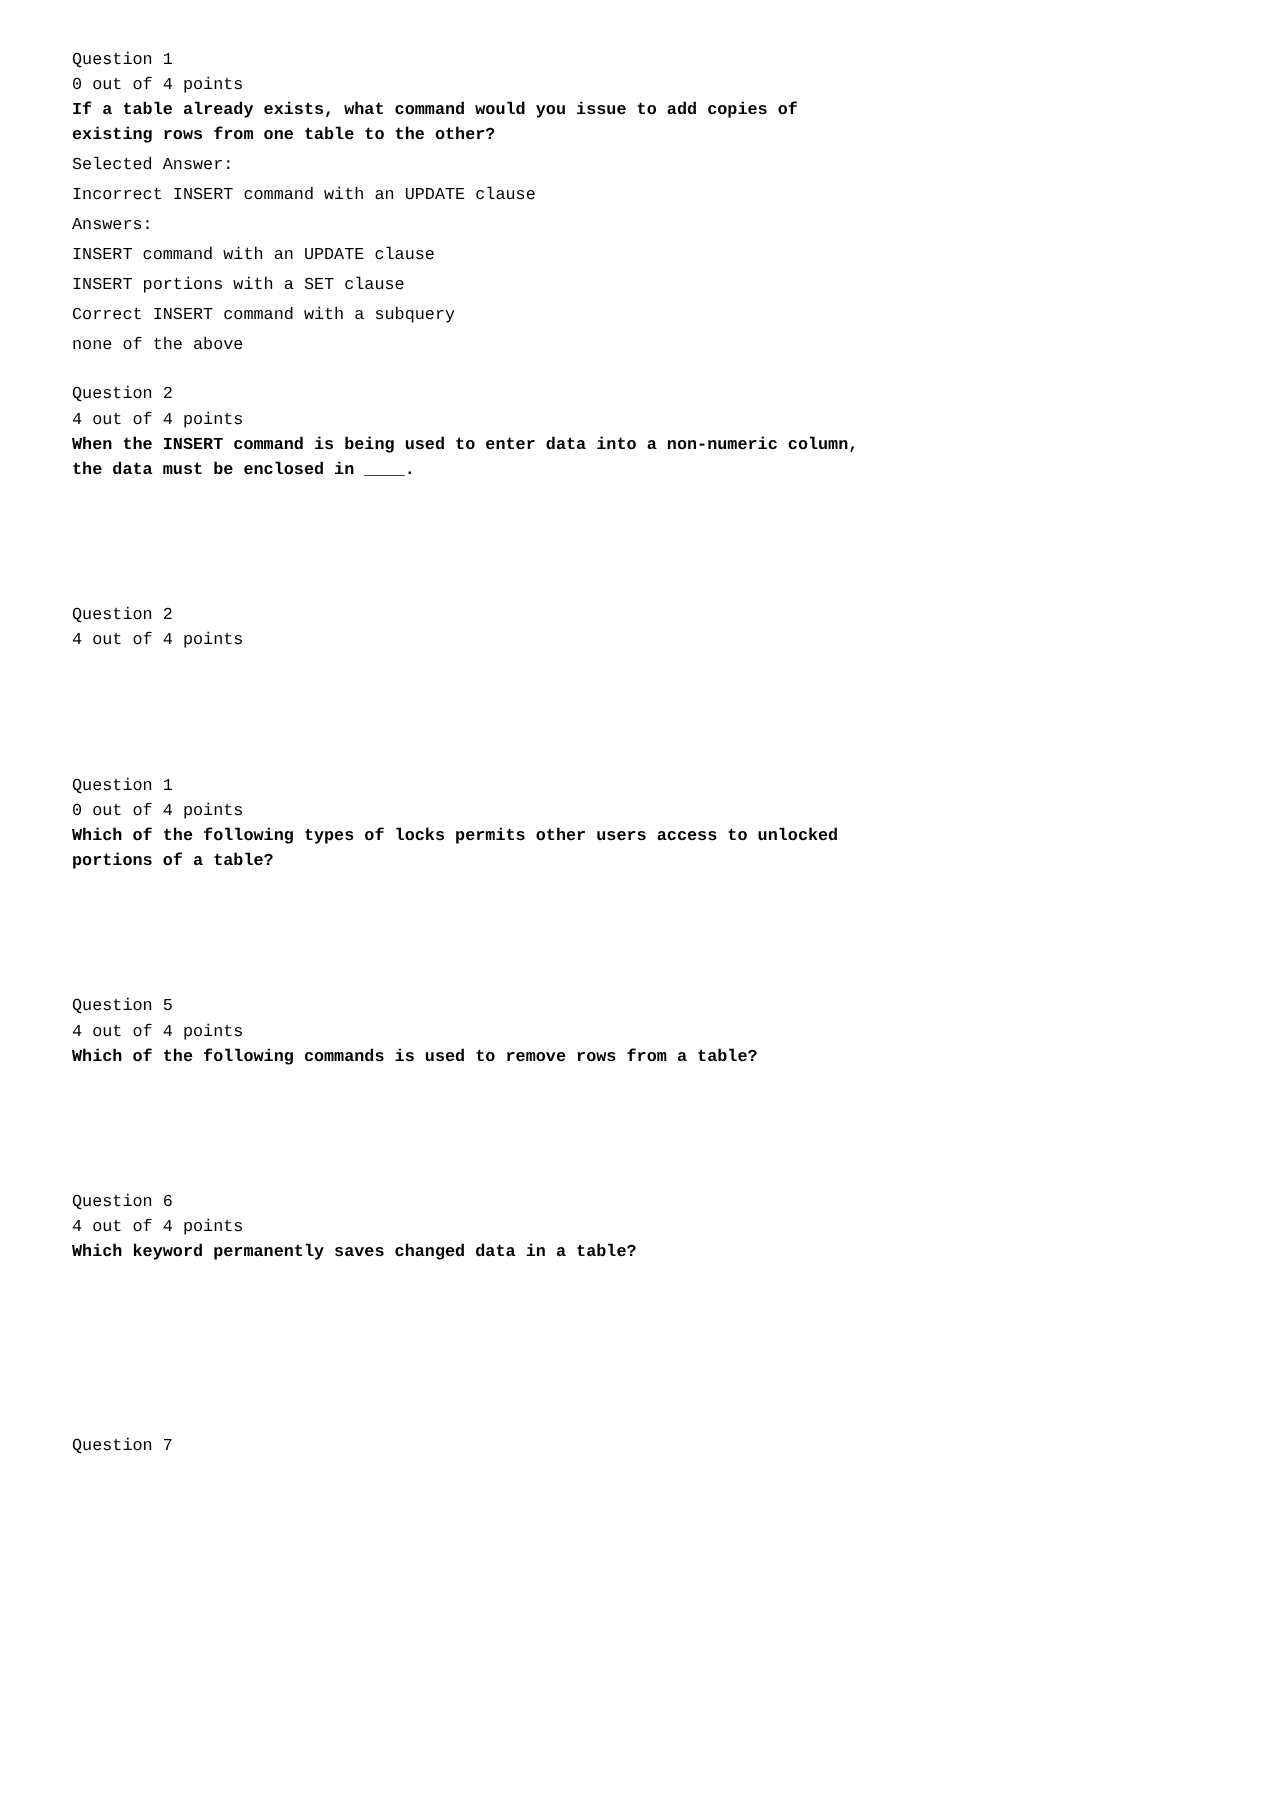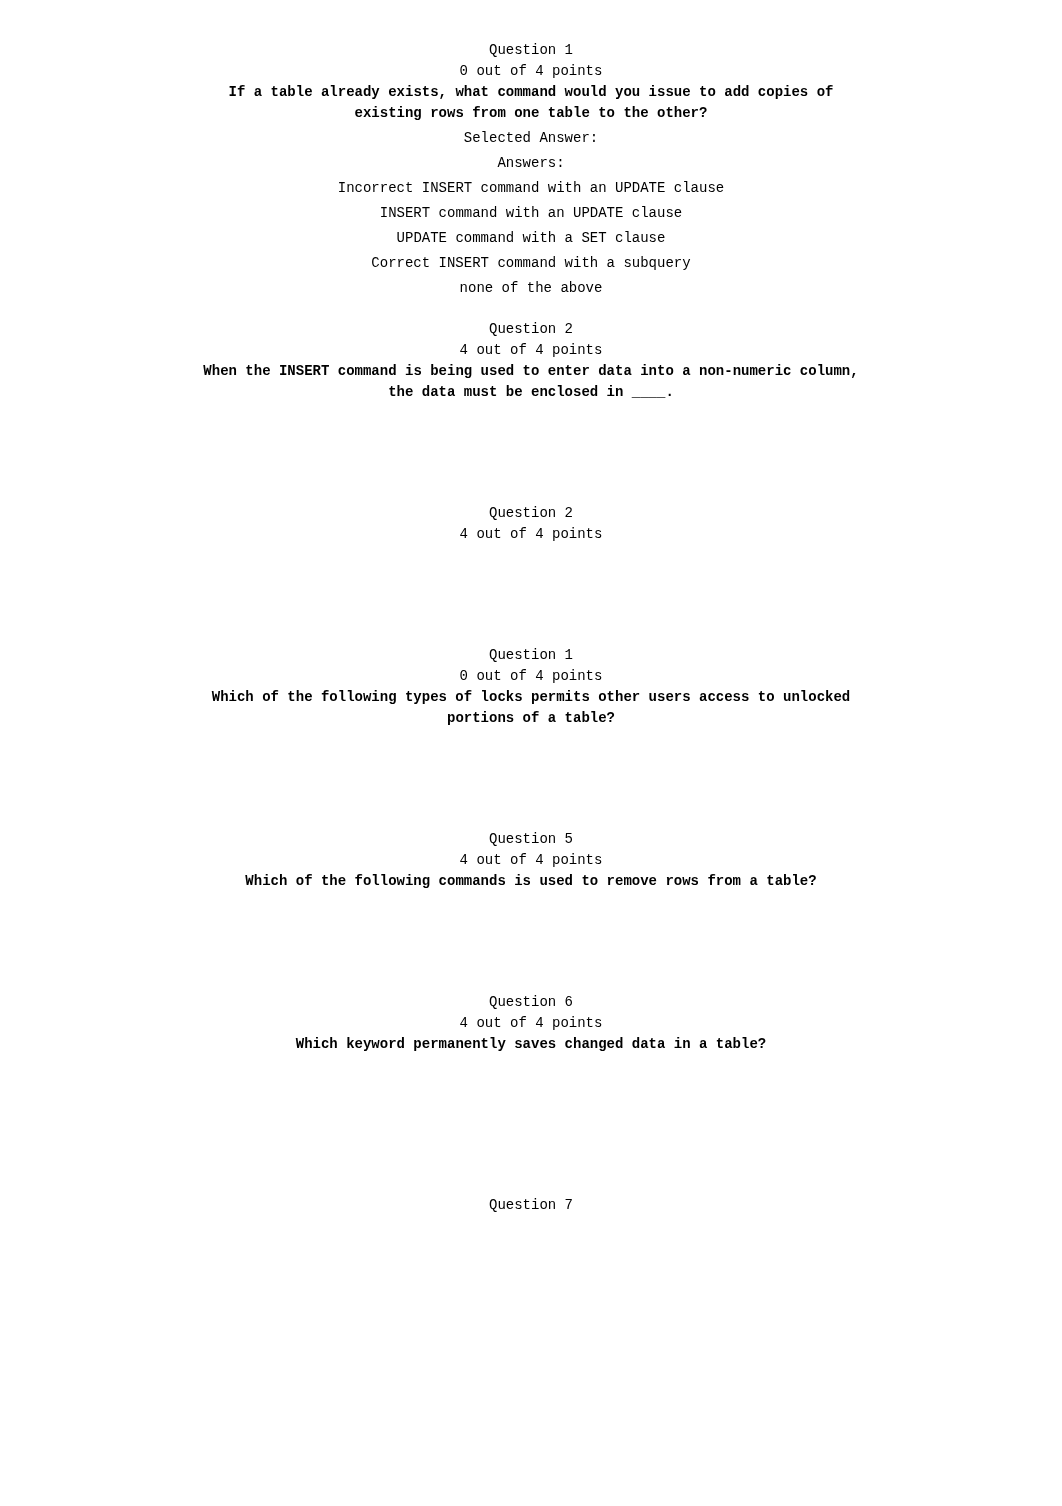--- a/index.html
+++ b/index.html
@@ -1,19 +1,18 @@
 <!DOCTYPE html>
 <html><head>
   <meta charset="utf-8">
   <style>
     * {
       margin: 0;
       padding: 0;
       box-sizing: border-box;
-      text-align: center;
     }
     body {
       background: #ffffff;
       font-family: 'Courier New', Courier, monospace;
       font-size: 14px;
       color: #000000;
       padding: 40px 60px;
       line-height: 1.5;
     }
     .question-block {
@@ -39,24 +38,24 @@
   </style>
 </head>
 <body>
 
 <div class="question-block">
   <div class="question-title">Question 1</div>
   <div class="question-points">0 out of 4 points</div>
   <div class="question-text">If a table already exists, what command would you issue to add copies of
 existing rows from one table to the other?</div>
   <div class="answer-section">Selected Answer:</div>
+  <div class="answer-section">Incorrect INSERT command with an UPDATE clause</div>
   <div class="answer-section">Answers:</div>
-  <div class="answer-section">Incorrect INSERT command with an UPDATE clause</div>
   <div class="answer-section">INSERT command with an UPDATE clause</div>
-  <div class="answer-section">UPDATE command with a SET clause</div>
+  <div class="answer-section">INSERT portions with a SET clause</div>
   <div class="answer-section">Correct INSERT command with a subquery</div>
   <div class="answer-section">none of the above</div>
 </div>
 
 <div class="question-block">
   <div class="question-title">Question 2</div>
   <div class="question-points">4 out of 4 points</div>
   <div class="question-text">When the INSERT command is being used to enter data into a non-numeric column,
 the data must be enclosed in ____.</div>
   <div class="spacer"></div>

